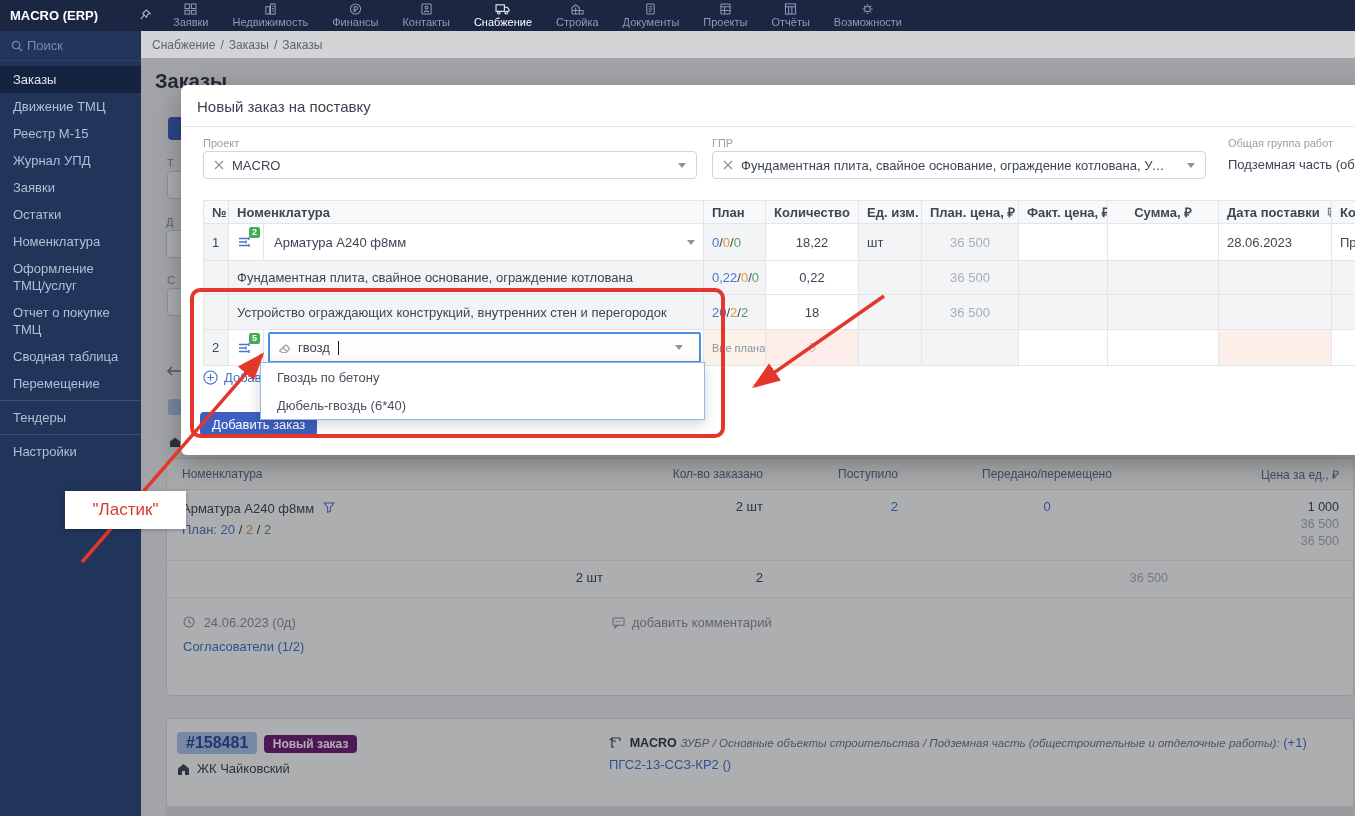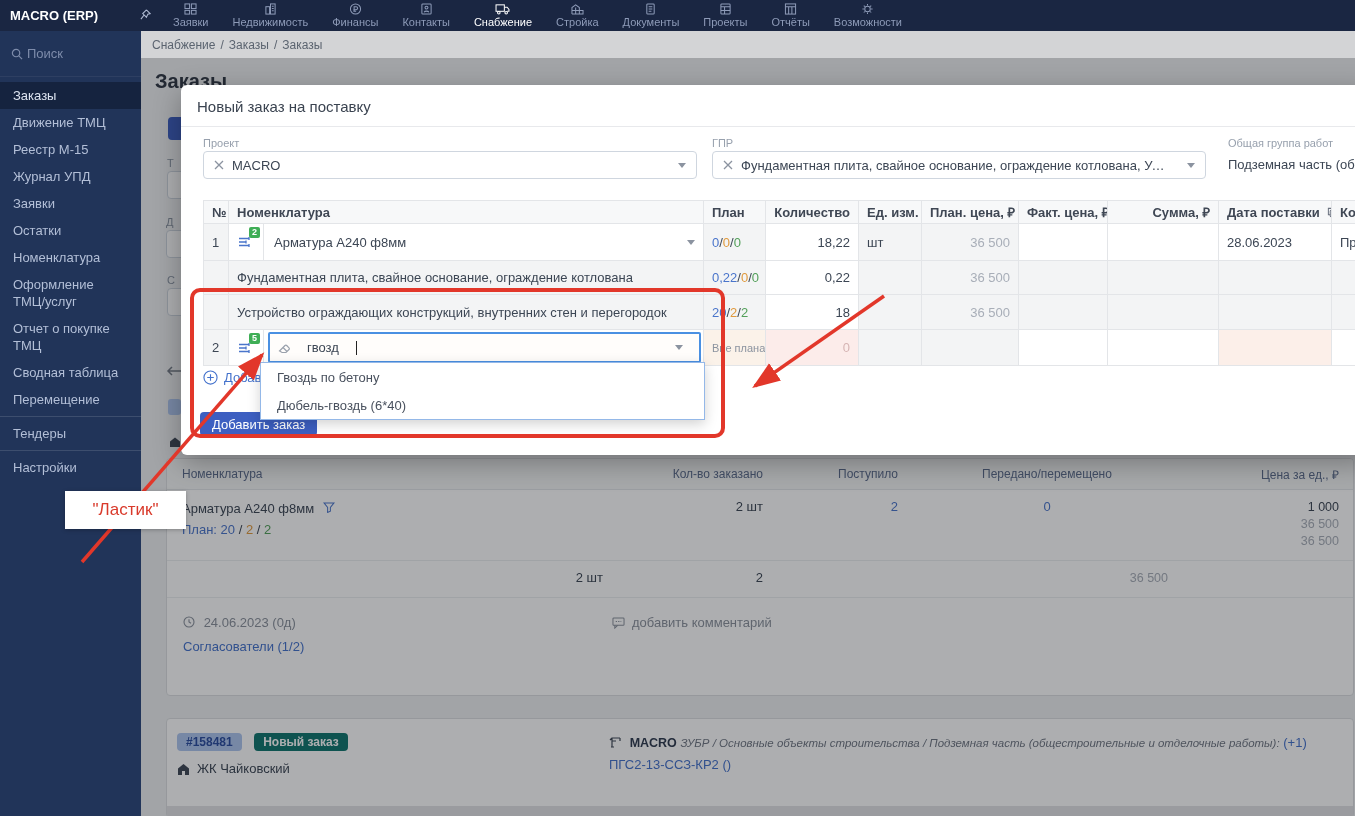--- a/index.html
+++ b/index.html
@@ -8,21 +8,21 @@
   
   .topbar{position:absolute;left:0;top:0;right:0;height:31px;background:#1a2642;display:flex;color:#8e9bb8;z-index:2}
   .logo{width:141px;display:flex;align-items:center;padding:8px 10px;color:#fff;font-weight:bold;font-size:13px;flex:none}
   .logo .pin{margin-left:auto;color:#aeb9d2}
   .nav{display:flex;align-items:flex-end;padding-bottom:3px}
   .nav-item{display:flex;flex-direction:column;align-items:center;gap:1px;font-size:11px;padding:0 12px;cursor:pointer}
   .nav-item svg{display:block}
   .nav-item.active{color:#fff}
   
   .sidebar{position:absolute;left:0;top:31px;width:141px;bottom:0;background:#213459;color:#b3bfd7;font-size:13px;z-index:2}
-  .search{height:29px;display:flex;align-items:center;gap:2px;padding:8px 11px;color:#7e8cab;border-bottom:1px solid rgba(255,255,255,.06)}
+  .search{height:29px;display:flex;align-items:center;gap:2px;padding:0 11px;color:#7e8cab;border-bottom:1px solid rgba(255,255,255,.06)}
   .search input{background:transparent;border:0;outline:0;width:95px;font-size:13px;color:#cdd7e9;font-family:inherit}
   .search input::placeholder{color:#7e8cab}
   .menu{padding-top:5px}
   .mi{padding:5px 13px;line-height:17px;cursor:pointer;overflow-wrap:anywhere}
   .mi.active{background:#15233f;color:#dde4f1}
   .mi.sep{border-top:1px solid rgba(255,255,255,.13);margin-top:3px;padding-top:8px}
   
   .crumbs{position:absolute;left:141px;top:31px;right:0;height:27px;background:#d3d4d6;display:flex;align-items:center;gap:5px;padding-left:11px;font-size:12px;color:#5b6470;z-index:1}
   
   .content{position:absolute;left:141px;top:58px;right:0;bottom:0;background:#eef0f2;z-index:0}
@@ -44,53 +44,53 @@
   .orow{font-size:13px;color:#3c4654;border-bottom:1px solid #eceef0;align-items:start;padding-top:9px}
   .orow1{height:61px}
   .orow2{height:27px}
   .o-name{padding-left:15px;line-height:19px}
   .plan-line{margin-top:2px}
   .price-stack{line-height:17px;font-size:12.5px}
   .price-sub{color:#a8aeb8}
   .meta{position:relative;padding:13px 16px;font-size:13px;color:#8a919c;line-height:24px}
   .meta .comment{position:absolute;left:445px;top:13px;display:flex;gap:7px;align-items:center}
   .link{color:#4472cc;cursor:pointer}
-  .pill-id{display:inline-block;background:#aec5ef;color:#2a4da0;border-radius:4px;padding:2px 9px;font-size:12px;font-weight:600}
-  .pill-status{display:inline-block;background:#0f766e;color:#fff;border-radius:4px;padding:2px 9px;font-size:12px;font-weight:600;margin-left:8px}
+  .pill-id{display:inline-block;background:#aec5ef;color:#2a4da0;border-radius:4px;padding:2px 9px;font-size:16px;font-weight:600}
+  .pill-status{display:inline-block;background:#701a75;color:#fff;border-radius:4px;padding:2px 9px;font-size:12px;font-weight:600;margin-left:2px}
   .obj-line{position:absolute;left:10px;top:42px;display:flex;align-items:center;gap:7px;font-size:13px;color:#3c4654}
   .rblock{position:absolute;left:442px;top:13px;font-size:13px;line-height:21px}
   .rblock .it{font-style:italic;font-size:11.5px;color:#707783}
   .proj-name{color:#2e3a4e;font-weight:600;font-size:12.5px}
   .bottom-bar{position:absolute;left:0;right:0;bottom:0;height:11px;background:#e2e3e6}
   
   .overlay{position:absolute;left:141px;top:58px;right:0;bottom:0;background:rgba(15,18,24,.34);z-index:5}
   
   .modal{position:absolute;left:181px;top:85px;width:1190px;height:370px;background:#fff;border-radius:6px 0 0 6px;
          box-shadow:0 8px 28px rgba(0,0,0,.3);z-index:10;font-size:13px;color:#3c4654}
   .m-title{padding:13px 16px 11px;font-size:15px;color:#3a4350;border-bottom:1px solid #e8e9ec}
   .m-label{position:absolute;font-size:11px;color:#97a0ad}
   .chip{position:absolute;height:28px;border:1px solid #cfd6df;border-radius:4px;display:flex;align-items:center;gap:8px;padding:0 10px;box-sizing:border-box;background:#fff;cursor:pointer}
   .caret{width:0;height:0;border-left:4px solid transparent;border-right:4px solid transparent;border-top:5px solid #8b93a0;margin-left:auto}
   .grp-val{position:absolute;left:1047px;top:72px;font-size:13px;color:#3c4654;white-space:nowrap}
   .mtable{position:absolute;left:22px;top:115px;width:1152px;overflow:hidden}
   .mtable table{border-collapse:collapse;table-layout:fixed;width:1208px;font-size:13px}
   .mtable th{background:#f7f8f9;border:1px solid #e3e5e8;height:22px;padding:0 8px;text-align:left;font-weight:600;color:#3f4754;font-size:13px;white-space:nowrap;overflow:hidden}
   .mtable td{border:1px solid #e3e5e8;padding:0 8px;background:#f3f4f5;white-space:nowrap;overflow:hidden}
-  .mtable .r{text-align:right}
+  .mtable .r{text-align:center}
   .mtable .w{background:#fff}
   tr.h36 td{height:36px} tr.h33 td{height:33px} tr.h34 td{height:34px} tr.h35 td{height:35px}
   td.p0{padding:0}
   .nom-flex{display:flex;align-items:center;height:100%}
   .icon-box{width:34px;height:100%;display:flex;align-items:center;justify-content:center;border-right:1px solid #e3e5e8;position:relative;flex:none}
   .nbadge{position:absolute;top:3px;right:3px;background:#3fae56;color:#fff;font-size:9px;line-height:11px;padding:0 3px;border-radius:2px;font-weight:700}
   .nom-name{padding-left:10px}
   .nom-flex .caret{margin-right:8px}
   .gray-txt{color:#a8aeb8}
   .c-blue{color:#4a75cb}.c-orange{color:#e09a3e}.c-green{color:#53a05a}
-  .focus-input{flex:1;height:27px;margin:0 2px 0 4px;border:2px solid #4a90e2;border-radius:2px;background:#fffdfb;display:flex;align-items:center;gap:16px;padding:0 8px}
+  .focus-input{flex:1;height:27px;margin:0 2px 0 4px;border:2px solid #4a90e2;border-radius:2px;background:#fffdfb;display:flex;align-items:center;gap:7px;padding:0 8px}
   .cursor{display:inline-block;width:0;height:14px;border-left:1.5px solid #222;margin-left:1px}
   .cell-outplan{background:#fbf2e9 !important;font-size:11px;color:#8b939f}
   .cell-qty-warn{background:#fcecea !important}
   .faint0{color:#c9a2a2;opacity:.75}
   .cell-date-warn{background:#fcefe9 !important}
   .add-row{position:absolute;left:22px;top:285px;display:flex;align-items:center;gap:6px;color:#4472cc;cursor:pointer}
   .dd{position:absolute;left:79px;top:277px;width:443px;background:#fff;border:1px solid #94b8e8;box-shadow:0 4px 12px rgba(0,0,0,.18);z-index:3}
   .dd-item{height:28px;display:flex;align-items:center;padding:0 16px;color:#49515e;cursor:pointer}
   .submit{position:absolute;left:19px;top:327px;height:24px;background:#3d5fc1;color:#fff;border:0;border-radius:4px;padding:0 12px;font-size:13px;font-family:inherit;cursor:pointer}
   

